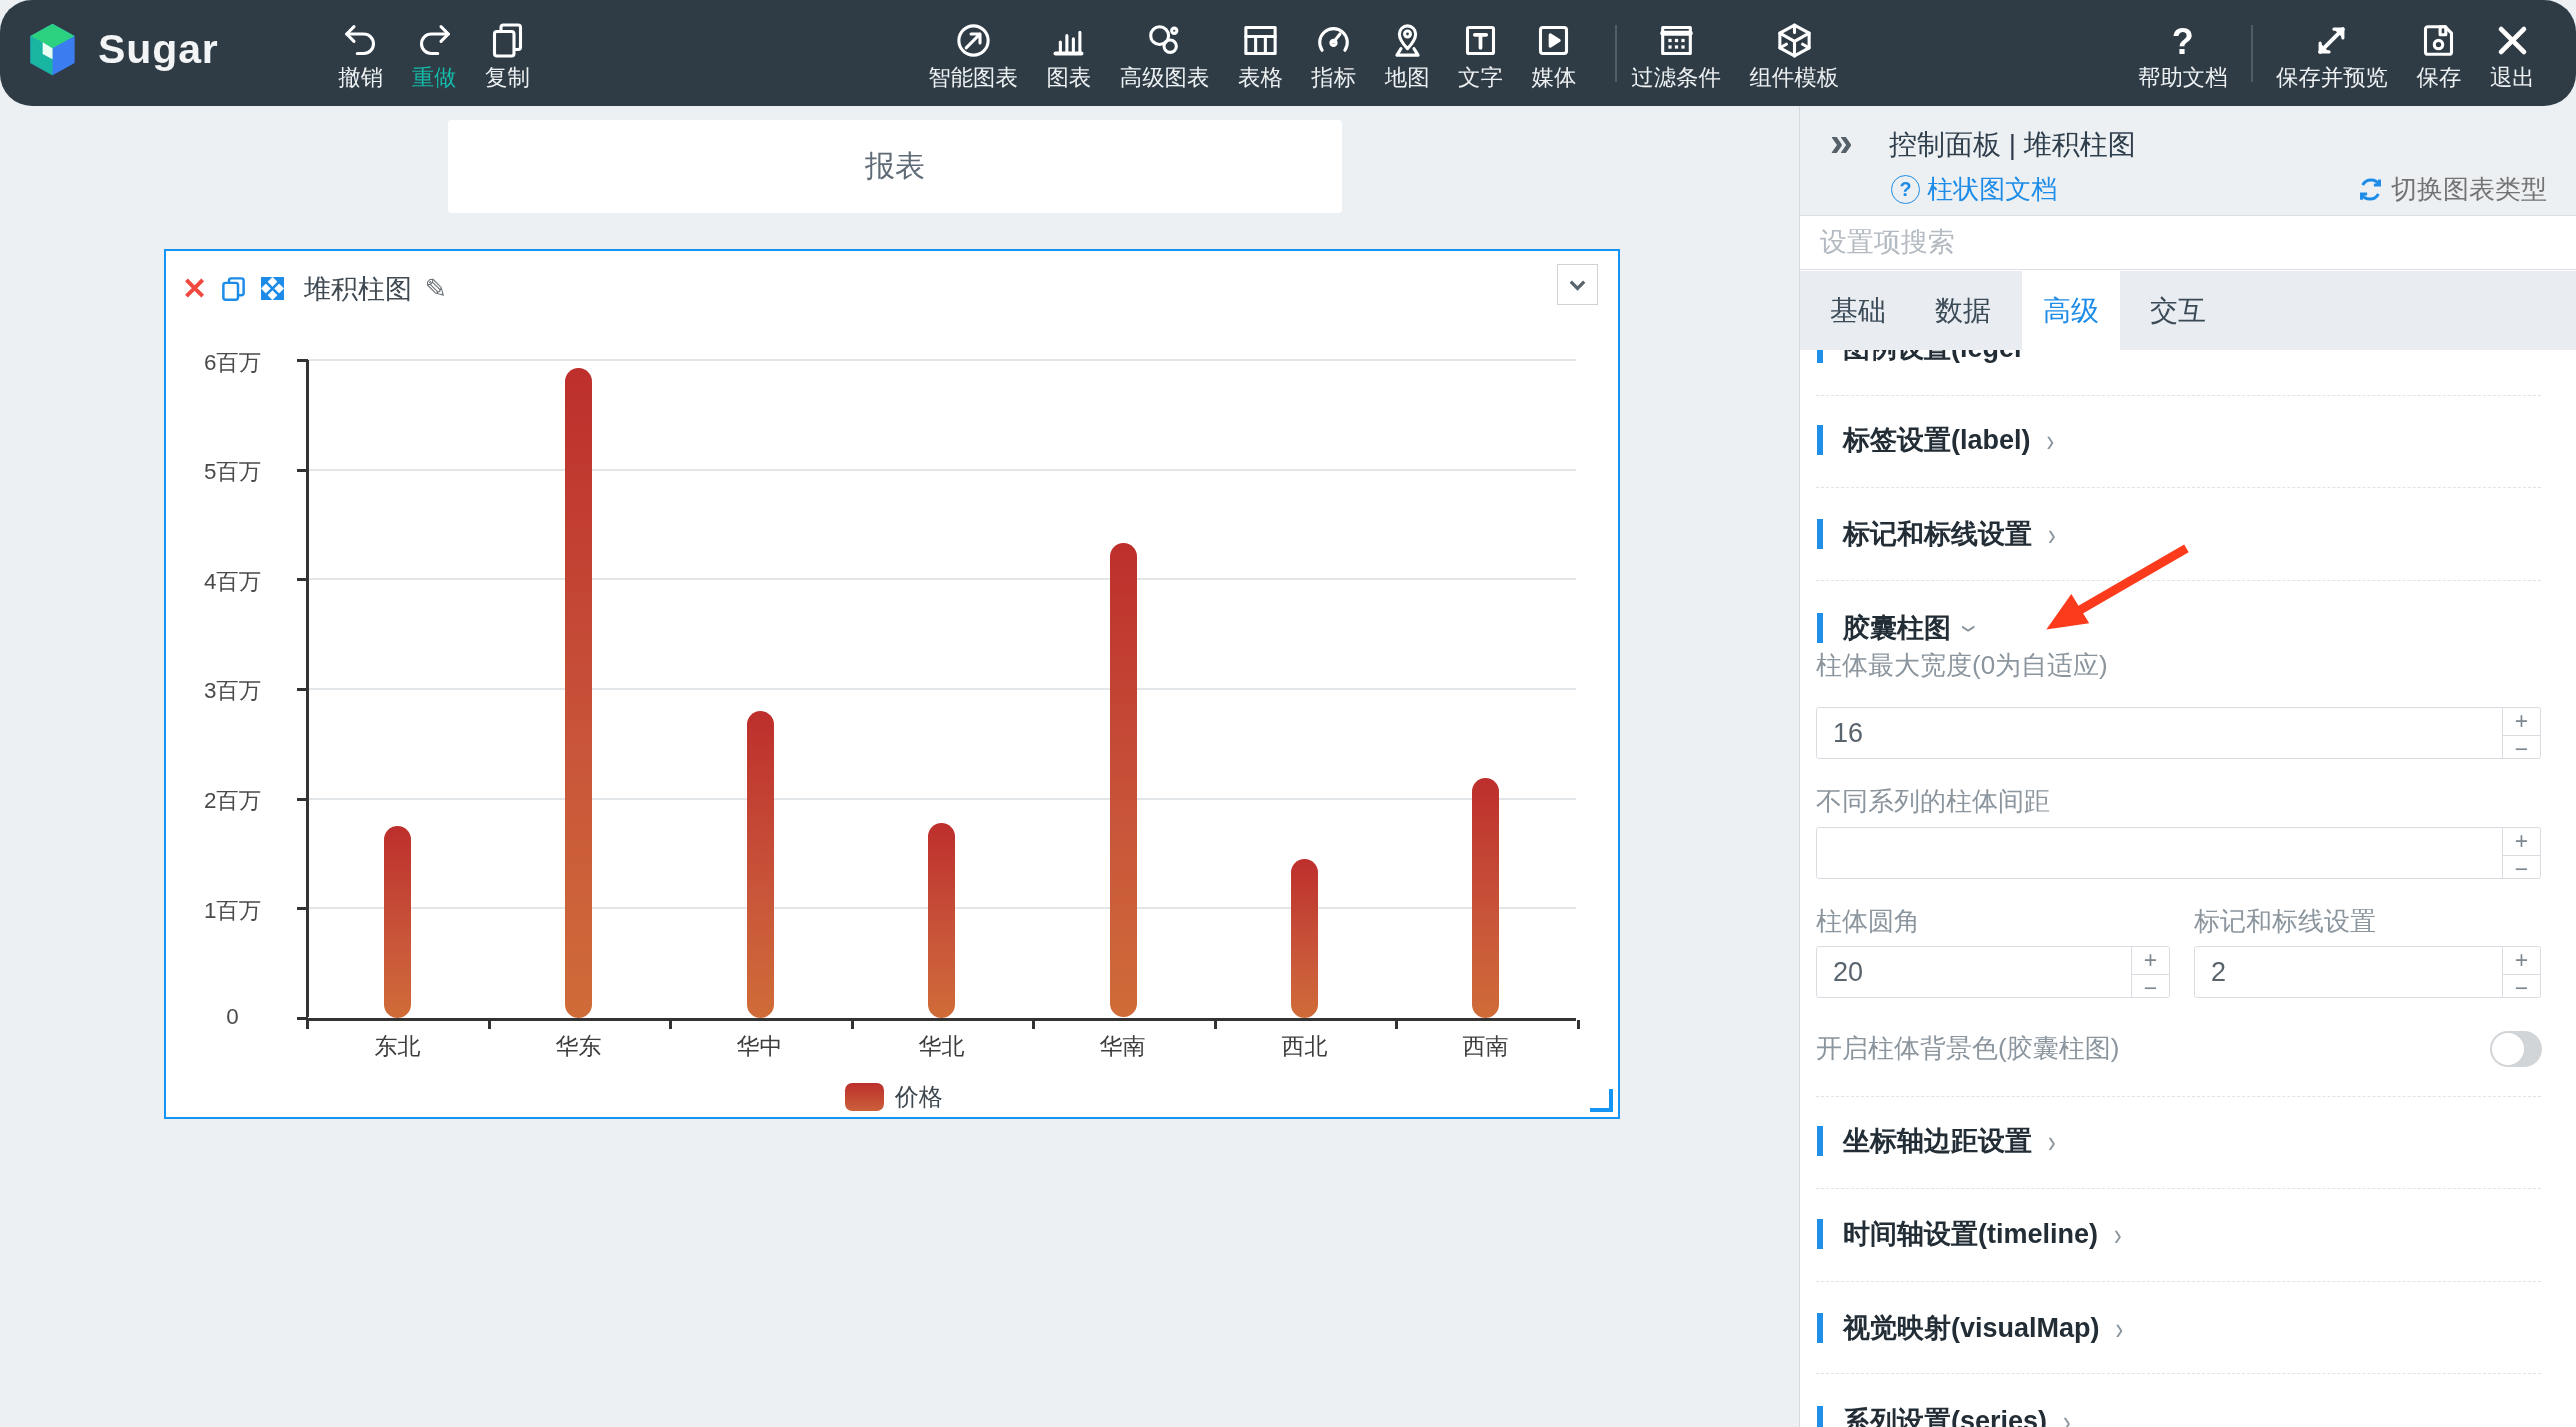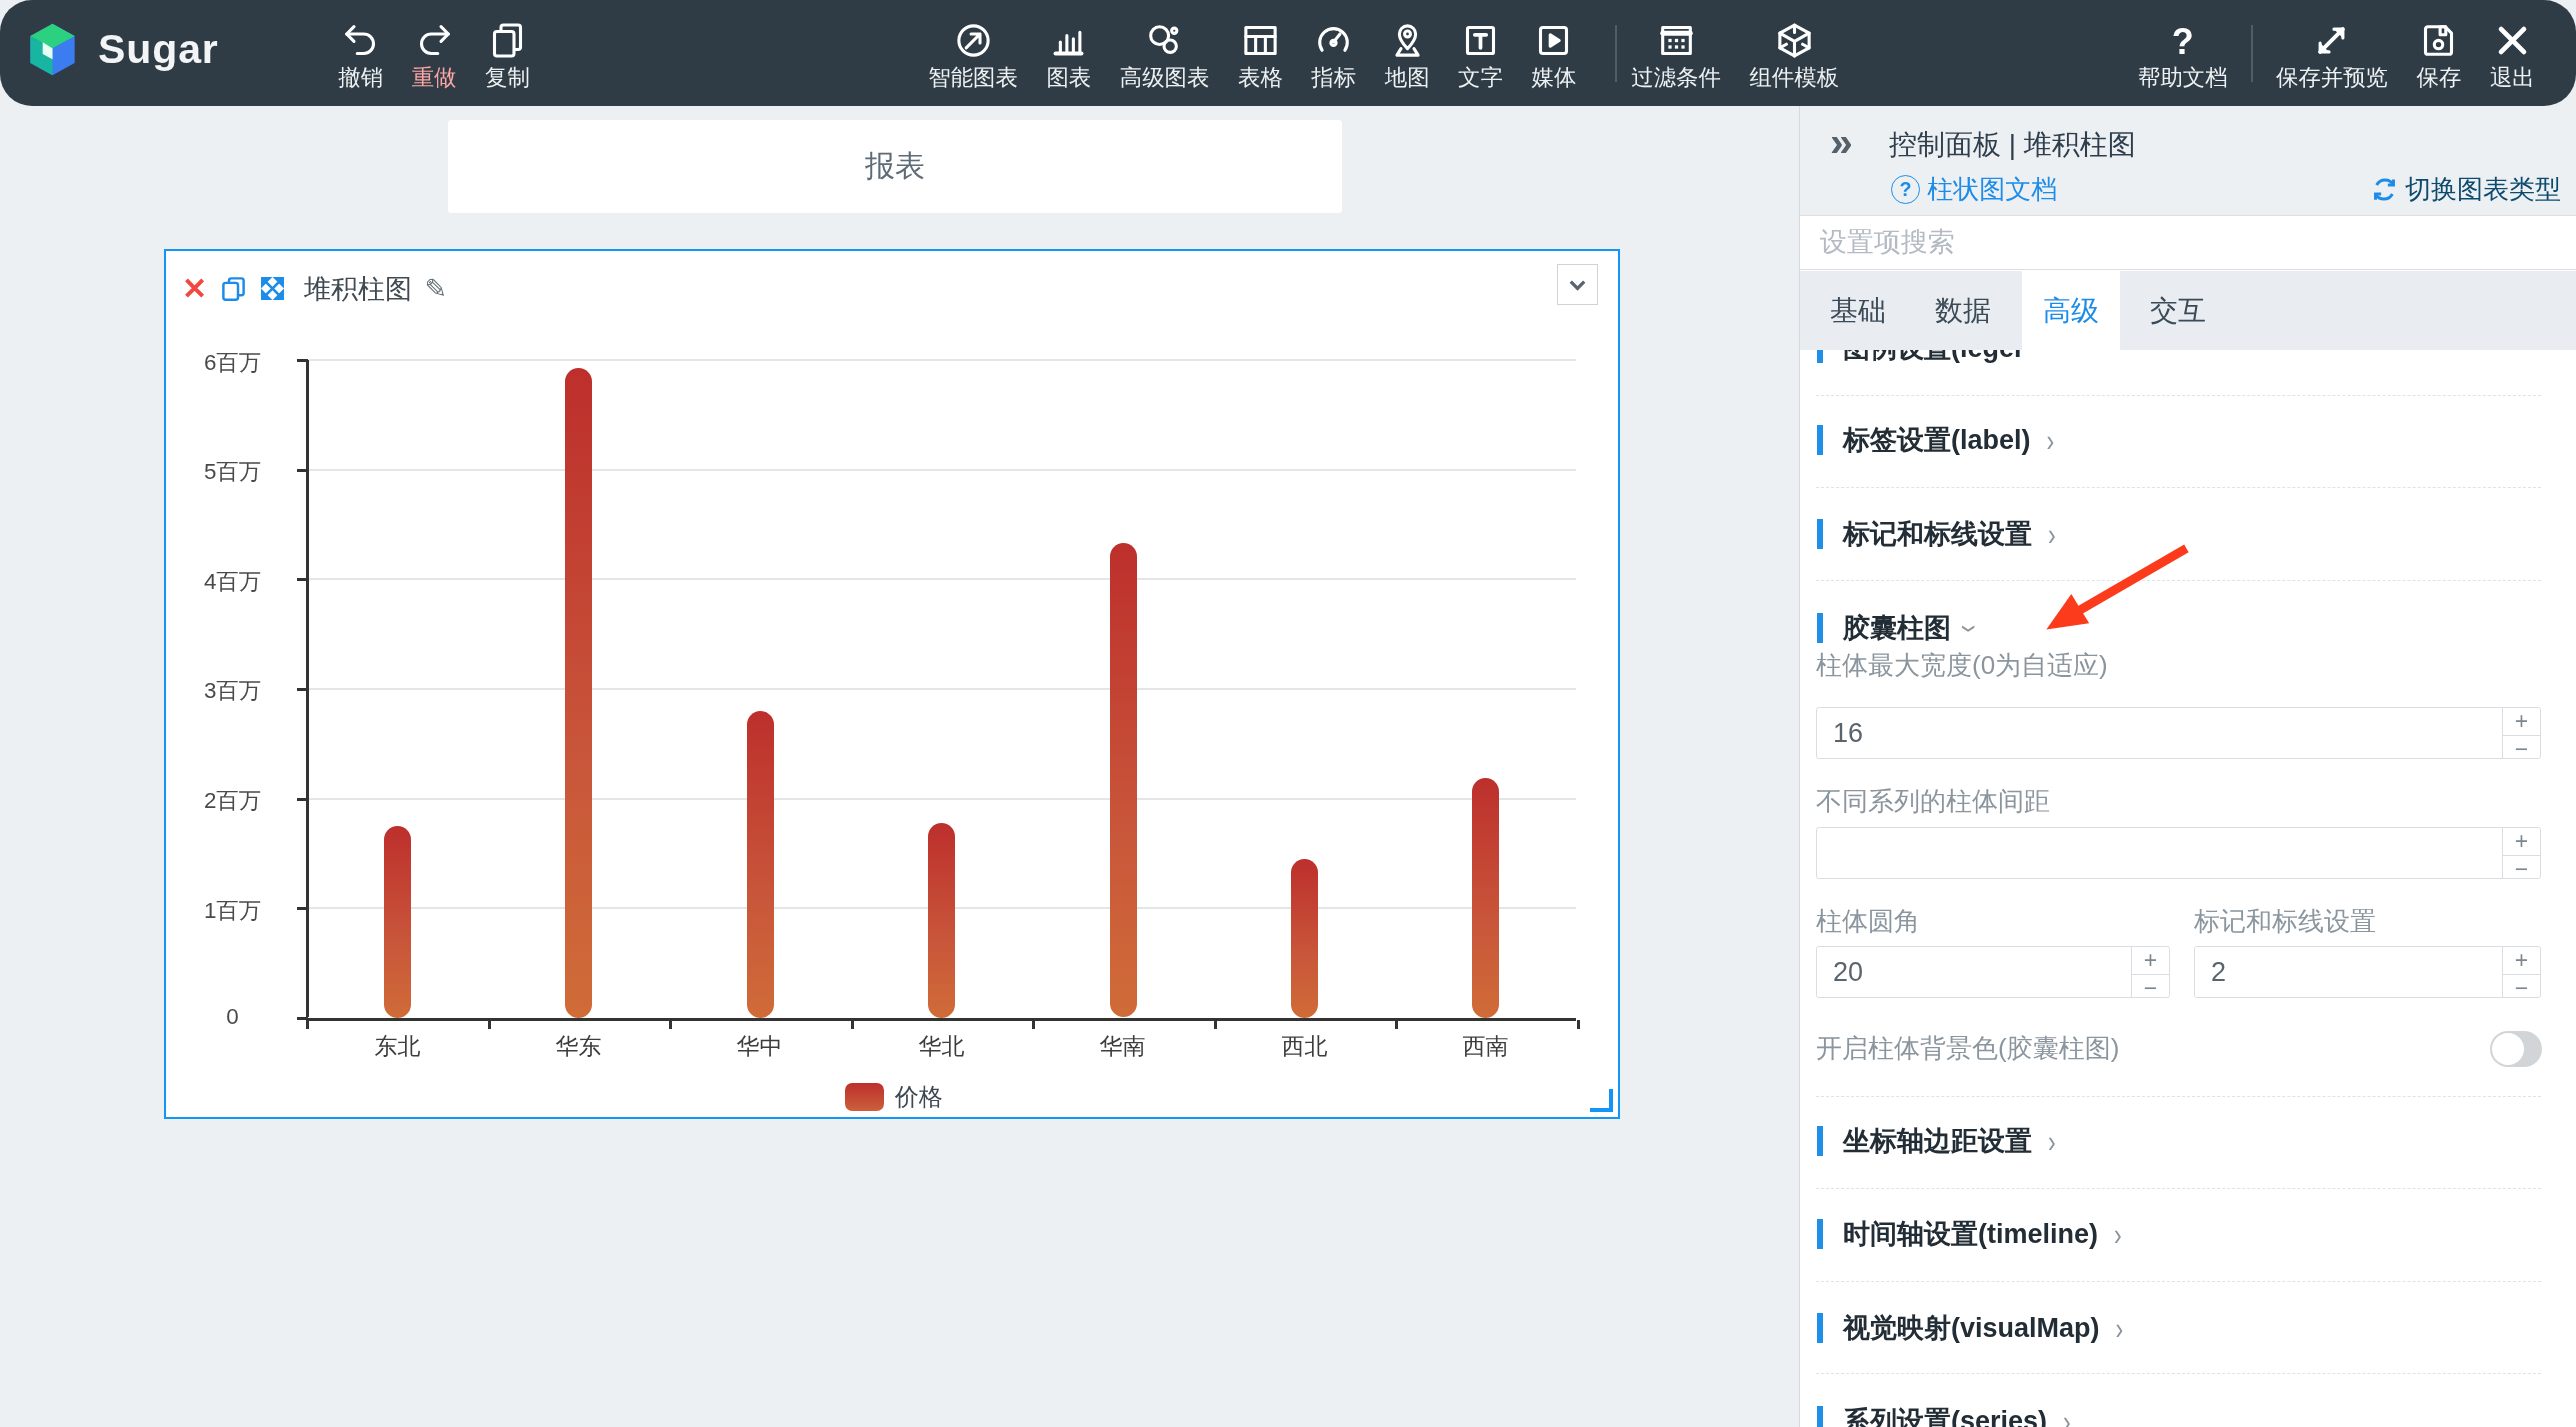--- a/index.html
+++ b/index.html
@@ -8,21 +8,21 @@
   .root { position:relative; width:2576px; height:1428px; }
 
   
   .navbar { position:absolute; left:0; top:0; width:2576px; height:106px; background:#2f3c46; z-index:20;border-radius:32px; }
   .brand { position:absolute; left:23px; top:19.7px; display:flex; align-items:center; gap:16px; }
   .brand-name { color:#f2f4f5; font-size:41px; font-weight:bold; letter-spacing:0.9px; }
   .nav-group { position:absolute; top:0; height:106px; display:flex; align-items:center; }
   .nav-item { display:flex; flex-direction:column; align-items:center; justify-content:center; height:106px; padding:0 14.3px; cursor:pointer; }
   .nav-item .ic { height:47px; display:flex; align-items:flex-end; justify-content:center; }
   .nav-item .lbl { margin-top:2px; font-size:22.4px; color:#eef1f2; white-space:nowrap; }
-  .nav-item.disabled .lbl { color:#fca5a5; }
+  .nav-item.disabled .lbl { color:#14b8a6; }
   .nav-divider { width:1.8px; height:57px; background:#515c65; margin:0 9px; }
 
   
   .canvas { position:absolute; left:0; top:106px; width:1799px; height:1322px; background:#edf0f3; }
   .report-title-box { position:absolute; left:448px; top:14.3px; width:894px; height:93px; background:#ffffff; border-radius:3.6px; display:flex; align-items:center; justify-content:center; }
   .report-title-box span { font-size:30px; color:#5f6b76; }
 
   
   .widget { position:absolute; left:164px; top:143px; width:1456px; height:870px; background:#ffffff; border:2.7px solid #1295f5; }
   .w-head { position:absolute; left:16px; top:19.7px; display:flex; align-items:center; gap:12.5px; }
@@ -45,21 +45,21 @@
   .legend-label { font-size:24px; color:#3d4750; }
   .resize-corner { position:absolute; right:5.4px; bottom:5.4px; width:23px; height:23px; border-right:4.5px solid #1295f5; border-bottom:4.5px solid #1295f5; }
 
   
   .panel { position:absolute; left:1799px; top:106px; width:777px; height:1322px; background:#ffffff; border-left:1.8px solid #d5dade; }
   .p-header { position:absolute; left:0; top:0; width:777px; height:109px; background:#edf0f3; }
   .p-collapse { position:absolute; left:30px; top:16px; font-size:41px; font-weight:bold; color:#566068; cursor:pointer; line-height:1; }
   .p-title { position:absolute; left:89px; top:19.7px; font-size:28px; color:#2f3e4c; }
   .p-doclink { position:absolute; left:91px; top:66px; display:flex; align-items:center; gap:7.2px; color:#1d8ce8; font-size:26px; cursor:pointer; }
   .q-circle { width:29px; height:29px; border:1.8px solid #1d8ce8; border-radius:50%; display:flex; align-items:center; justify-content:center; font-size:19.7px; font-weight:bold; }
-  .p-switchlink { position:absolute; right:16px; top:66px; display:flex; align-items:center; gap:7.2px; color:#0c4a6e; font-size:26px; cursor:pointer; }
+  .p-switchlink { position:absolute; right:30px; top:66px; display:flex; align-items:center; gap:7.2px; color:#737373; font-size:26px; cursor:pointer; }
   .p-search { position:absolute; left:0; top:109px; width:777px; height:55px; background:#fff; border-top:1.8px solid #dcdfe3; border-bottom:1.8px solid #dcdfe3; }
   .p-search input { width:100%; height:100%; border:0; outline:none; padding-left:19.7px; font-size:27px; color:#4a545e; font-family:"Liberation Sans",sans-serif; background:transparent; }
   .p-search input::placeholder { color:#b3bac2; }
   .p-tabs { position:absolute; left:0; top:165px; width:777px; height:79px; background:#e9edf1; z-index:5; }
   .p-tab { position:absolute; top:0; height:79px; width:98px; display:flex; align-items:center; justify-content:center; font-size:28px; color:#3b4a57; cursor:pointer; }
   .p-tab.active { color:#1d8ce8; background:#ffffff; }
   .tab-cover { position:absolute; z-index:4; background:#ffffff; }
 
   .p-body { position:absolute; left:0; top:243px; width:777px; height:1079px; background:#fff; overflow:hidden; }
   .sec-row { position:absolute; left:0; width:777px; height:54px; display:flex; align-items:center; cursor:pointer; }

